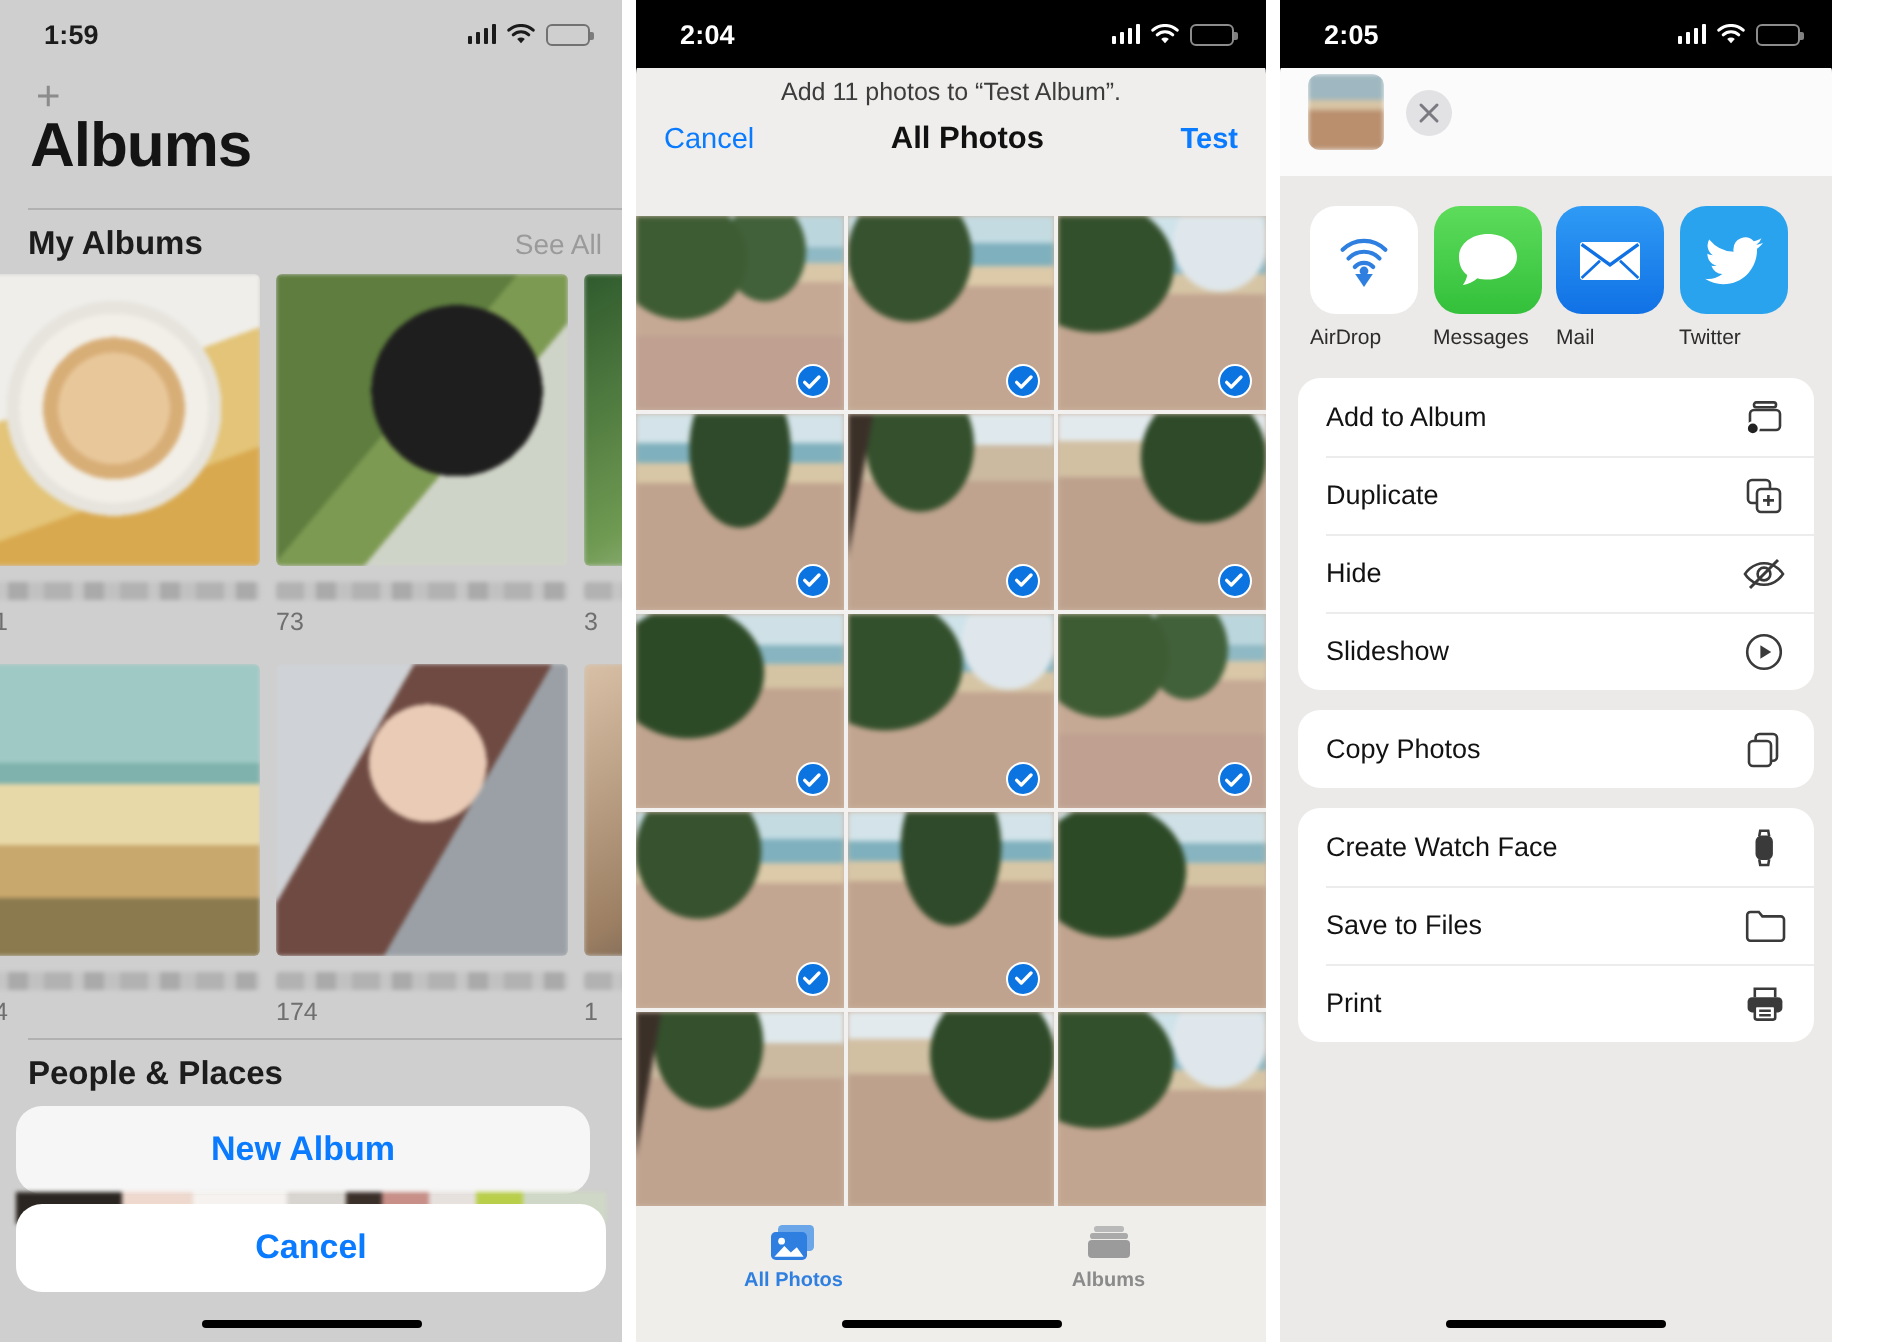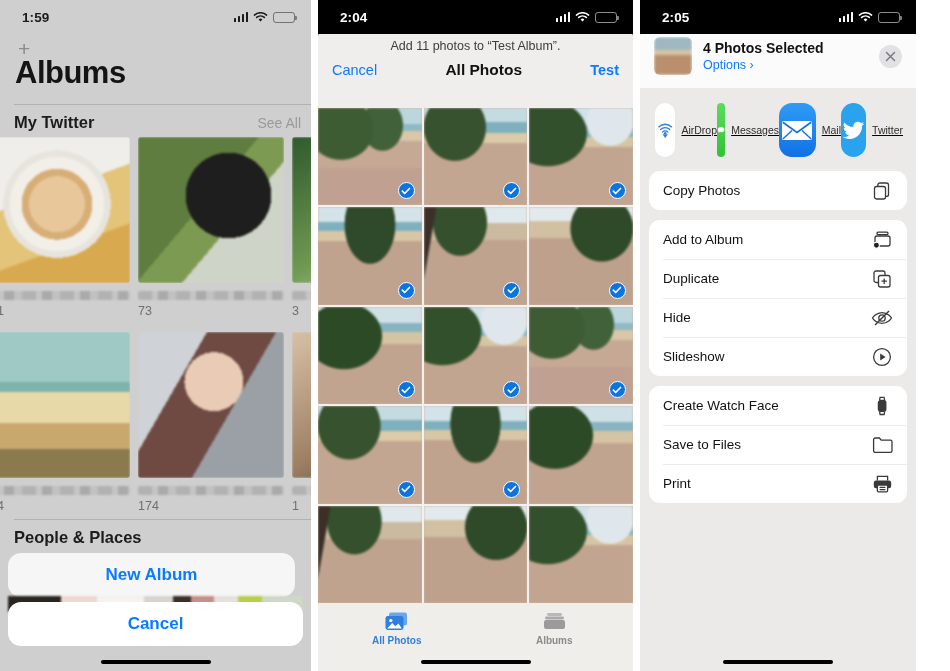--- a/index.html
+++ b/index.html
@@ -156,21 +156,21 @@
       margin:0 -9px; padding:11px 14px 13px; }
   .share-thumb { width:38px; height:38px; border-radius:6px; overflow:hidden; position:relative; flex:0 0 38px; }
   .share-thumb .art { filter:blur(1.4px); }
   .sh-txt { flex:1; }
   .sh-title { font-size:14px; font-weight:700; color:#111; }
   .sh-opt { font-size:12.5px; color:#0a7bff; margin-top:2px; }
   .sh-close { width:23px; height:23px; border-radius:50%; background:#e2e2e4;
       display:flex; align-items:center; justify-content:center; flex:0 0 23px; }
 
   .apps-row { display:flex; justify-content:space-around; padding:15px 6px 14px; }
-  .app { display:flex; flex-direction:row; align-items:center; gap:6px; width:62px;text-decoration:underline; }
+  .app { display:flex; flex-direction:column; align-items:flex-start; gap:6px; width:62px; }
   .app-ic { width:54px; height:54px; border-radius:13px; display:flex; align-items:center; justify-content:center; overflow:hidden; }
   .app-lbl { font-size:10.5px; color:#2c2c2c; }
   .ic-airdrop { background:#fff; }
   .ic-messages { background:linear-gradient(#5ddc5b,#33c03a); }
   .ic-mail { background:linear-gradient(#2f9bf5,#1071e5); }
   .ic-twitter { background:#2aa3ef; }
 
   .act-card { background:#fff; border-radius:11px; margin-bottom:10px; overflow:hidden; }
   .act-row { display:flex; align-items:center; justify-content:space-between;
       height:39px; padding:0 14px; position:relative; }
@@ -203,21 +203,21 @@
           </svg>
           <span class="batt"><span class="lvl"></span></span>
         </div>
       </div>
 
       <div class="p1-plus">+</div>
       <div class="p1-title">Albums</div>
       <div class="p1-sep"></div>
 
       <div class="p1-sub">
-        <h2>My Twitter</h2>
+        <h2>My Albums</h2>
         <span class="seeall">See All</span>
       </div>
 
       <div class="albums-grid">
         <div class="arow">
           <div class="acell">
             <div class="thumb">
                 <div class="art art-coffee"></div>
               </div>
             <div class="blurname"></div>
@@ -453,24 +453,20 @@
           </svg>
           <span class="batt"><span class="lvl"></span></span>
         </div>
       </div>
 
       <div class="p3-sheet">
         <div class="share-head">
           <div class="share-thumb">
               <div class="art sc-a" style="position:absolute;inset:0;background:linear-gradient(#9fb7c0 0 34%,#d7c5a5 34% 48%,#b98f6e 48% 100%)"></div>
             </div>
-          <div class="sh-txt">
-            <div class="sh-title">4 Photos Selected</div>
-            <div class="sh-opt">Options ›</div>
-          </div>
           <div class="sh-close">
             <svg width="11" height="11" viewBox="0 0 11 11">
               <path d="M1.5 1.5 9.5 9.5M9.5 1.5 1.5 9.5" stroke="#7a7a80" stroke-width="1.5" stroke-linecap="round"></path>
             </svg>
           </div>
         </div>
 
         <div class="apps-row">
           <div class="app">
             <div class="app-ic ic-airdrop">
@@ -509,32 +505,20 @@
               <svg width="34" height="30" viewBox="0 0 34 30">
                 <path d="M31.5 6.4c-1 .5-2.2.8-3.4 1a5.9 5.9 0 0 0 2.6-3.3c-1.1.7-2.4 1.2-3.8 1.5a5.9 5.9 0 0 0-10.2 4c0 .5 0 .9.1 1.3A16.8 16.8 0 0 1 4.6 4.7a5.9 5.9 0 0 0 1.8 7.9c-1 0-1.9-.3-2.7-.7v.1c0 2.9 2 5.3 4.7 5.8-.5.1-1 .2-1.6.2l-1.1-.1a5.9 5.9 0 0 0 5.5 4.1 11.9 11.9 0 0 1-8.7 2.4 16.7 16.7 0 0 0 9.1 2.7c10.9 0 16.9-9 16.9-16.9v-.8c1.2-.8 2.2-1.9 3-3z" fill="#fff"></path>
               </svg>
             </div>
             <span class="app-lbl">Twitter</span>
           </div>
         </div>
 
         <div class="act-card">
           <div class="act-row">
-            <span class="act-lbl">Copy Photos</span>
-            <span class="act-ic">
-              <svg width="20" height="20" viewBox="0 0 20 20" fill="none" stroke="#3a3a3a" stroke-width="1.3">
-                <rect x="2.5" y="5.5" width="11" height="12.5" rx="2"></rect>
-                <path d="M5.8 5.2V4a2 2 0 0 1 2-2h6.7a2 2 0 0 1 2 2v9.4a2 2 0 0 1-2 2h-1"></path>
-              </svg>
-            </span>
-          </div>
-        </div>
-
-        <div class="act-card">
-          <div class="act-row">
             <span class="act-lbl">Add to Album</span>
             <span class="act-ic">
               <svg width="21" height="20" viewBox="0 0 21 20" fill="none" stroke="#3a3a3a" stroke-width="1.3">
                 <rect x="5" y="2.2" width="11" height="2.4" rx="1.1"></rect>
                 <rect x="3" y="6" width="15" height="10" rx="2"></rect>
                 <circle cx="4.4" cy="15.2" r="3" fill="#222" stroke="#fff" stroke-width="1.1"></circle>
               </svg>
             </span>
           </div>
           <div class="act-row">
@@ -556,20 +540,32 @@
                 <path d="M4 16 18 2" stroke-width="1.5"></path>
               </svg>
             </span>
           </div>
           <div class="act-row">
             <span class="act-lbl">Slideshow</span>
             <span class="act-ic">
               <svg width="20" height="20" viewBox="0 0 20 20">
                 <circle cx="10" cy="10" r="8.4" fill="none" stroke="#3a3a3a" stroke-width="1.3"></circle>
                 <path d="M8.2 6.6 13.6 10l-5.4 3.4z" fill="#3a3a3a"></path>
+              </svg>
+            </span>
+          </div>
+        </div>
+
+        <div class="act-card">
+          <div class="act-row">
+            <span class="act-lbl">Copy Photos</span>
+            <span class="act-ic">
+              <svg width="20" height="20" viewBox="0 0 20 20" fill="none" stroke="#3a3a3a" stroke-width="1.3">
+                <rect x="2.5" y="5.5" width="11" height="12.5" rx="2"></rect>
+                <path d="M5.8 5.2V4a2 2 0 0 1 2-2h6.7a2 2 0 0 1 2 2v9.4a2 2 0 0 1-2 2h-1"></path>
               </svg>
             </span>
           </div>
         </div>
 
         <div class="act-card">
           <div class="act-row">
             <span class="act-lbl">Create Watch Face</span>
             <span class="act-ic">
               <svg width="14" height="20" viewBox="0 0 14 20" fill="none" stroke="#3a3a3a" stroke-width="1.3">

